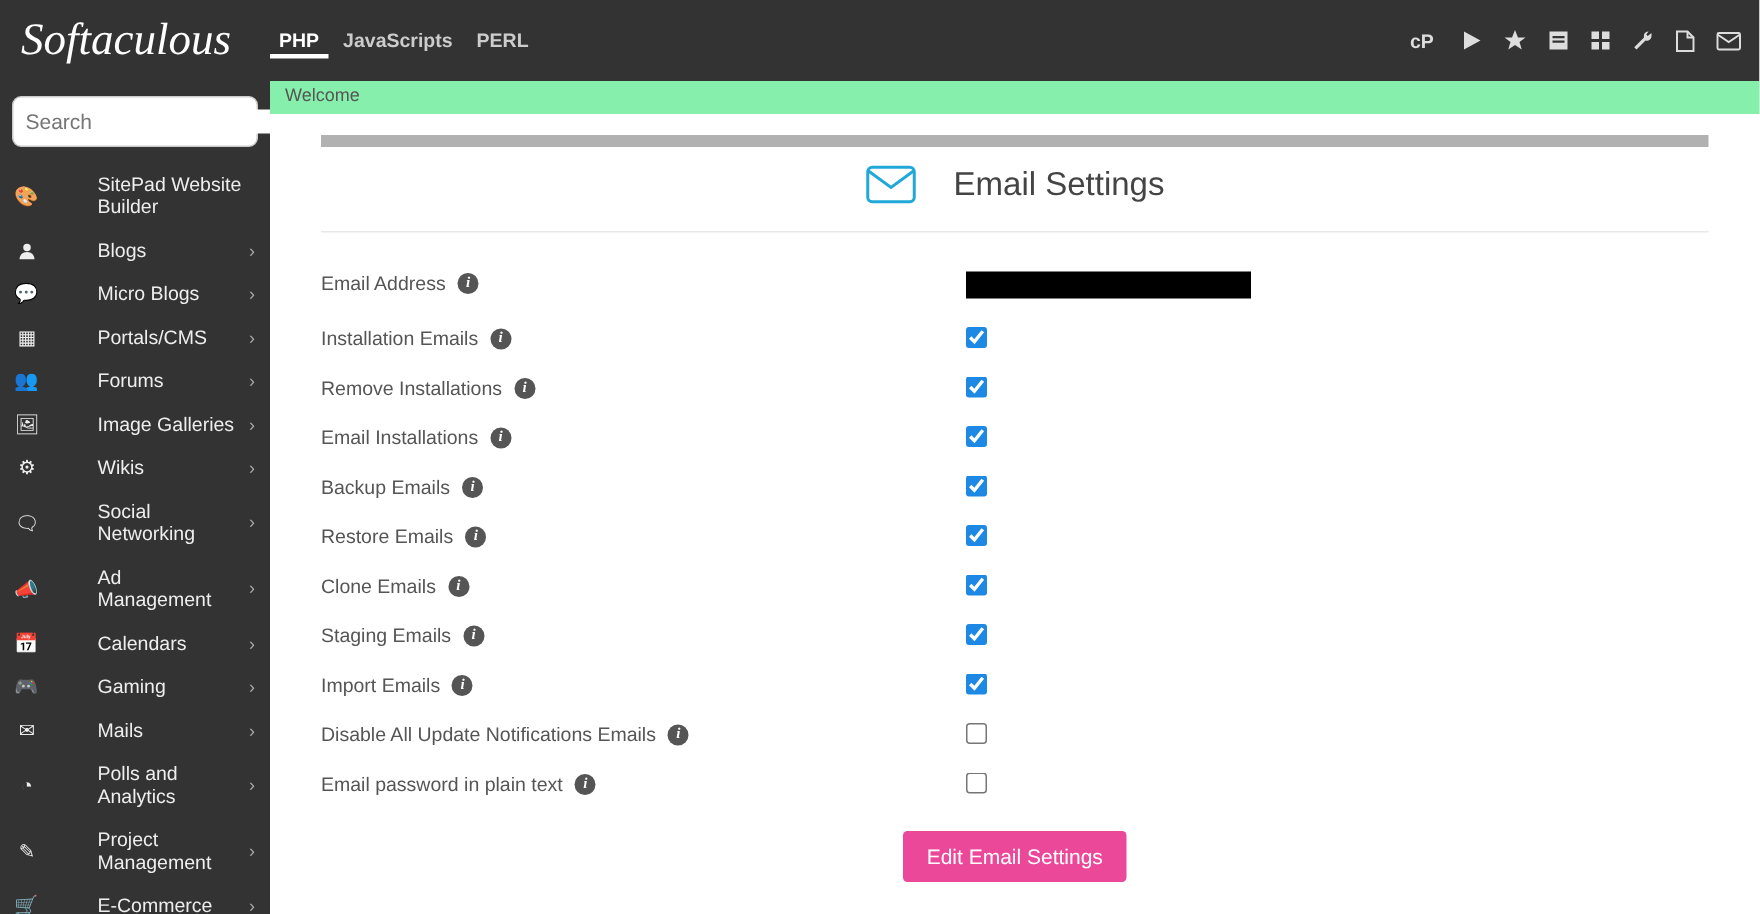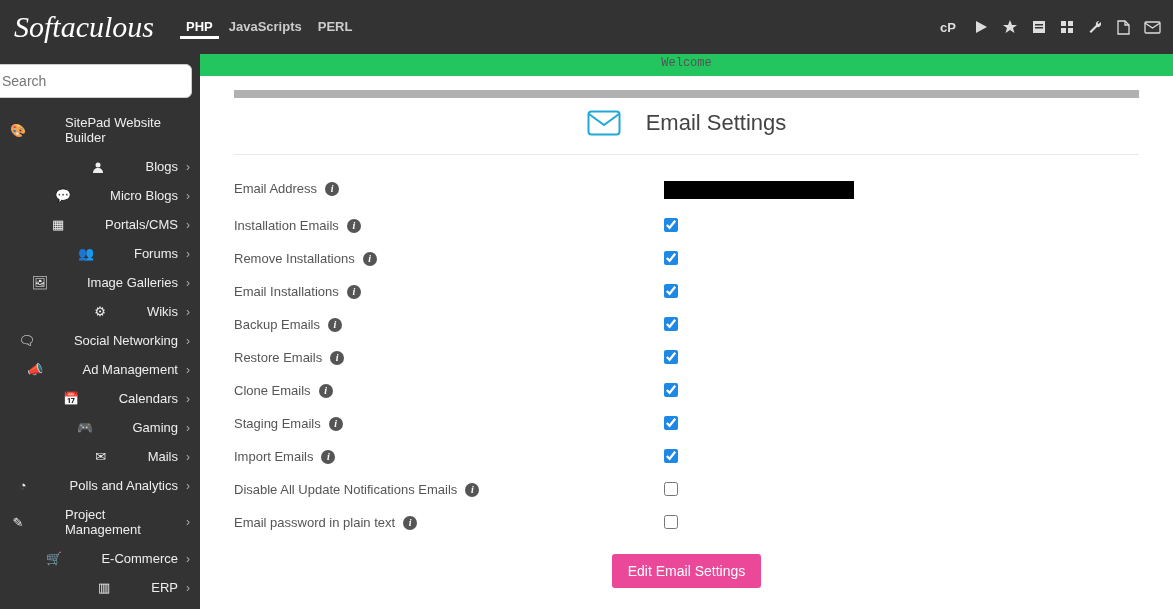--- a/index.html
+++ b/index.html
@@ -43,37 +43,35 @@
   }
   .topbar-right { display: flex; align-items: center; gap: 14px; }
   .top-icon {
     color: #ddd;
     font-size: 16px;
     cursor: pointer;
     display: inline-flex;
   }
   .welcome-bar {
     height: 22px;
-    background: #22c55e;
-    text-align: center;
+    background: #86efac;
+    text-align: left;
     padding: 2px 10px;
     font-size: 12px;
     color: #555;
     margin-left: 180px;
-    font-family: Liberation Mono, monospace;
   }
   .layout { display: flex; height: calc(100vh - 54px); }
   .sidebar {
-    width: 200px;
+    width: 180px;
     background: #333;
     color: #eee;
     display: flex;
     flex-direction: column;
     overflow-y: auto;
-    align-items: flex-end;
   }
   .search-wrap { padding: 10px 8px; }
   .search-box {
     display: flex;
     align-items: center;
     background: #fff;
     border: 1px solid #ccc;
     border-radius: 6px;
     padding: 4px 8px;
     height: 34px;

